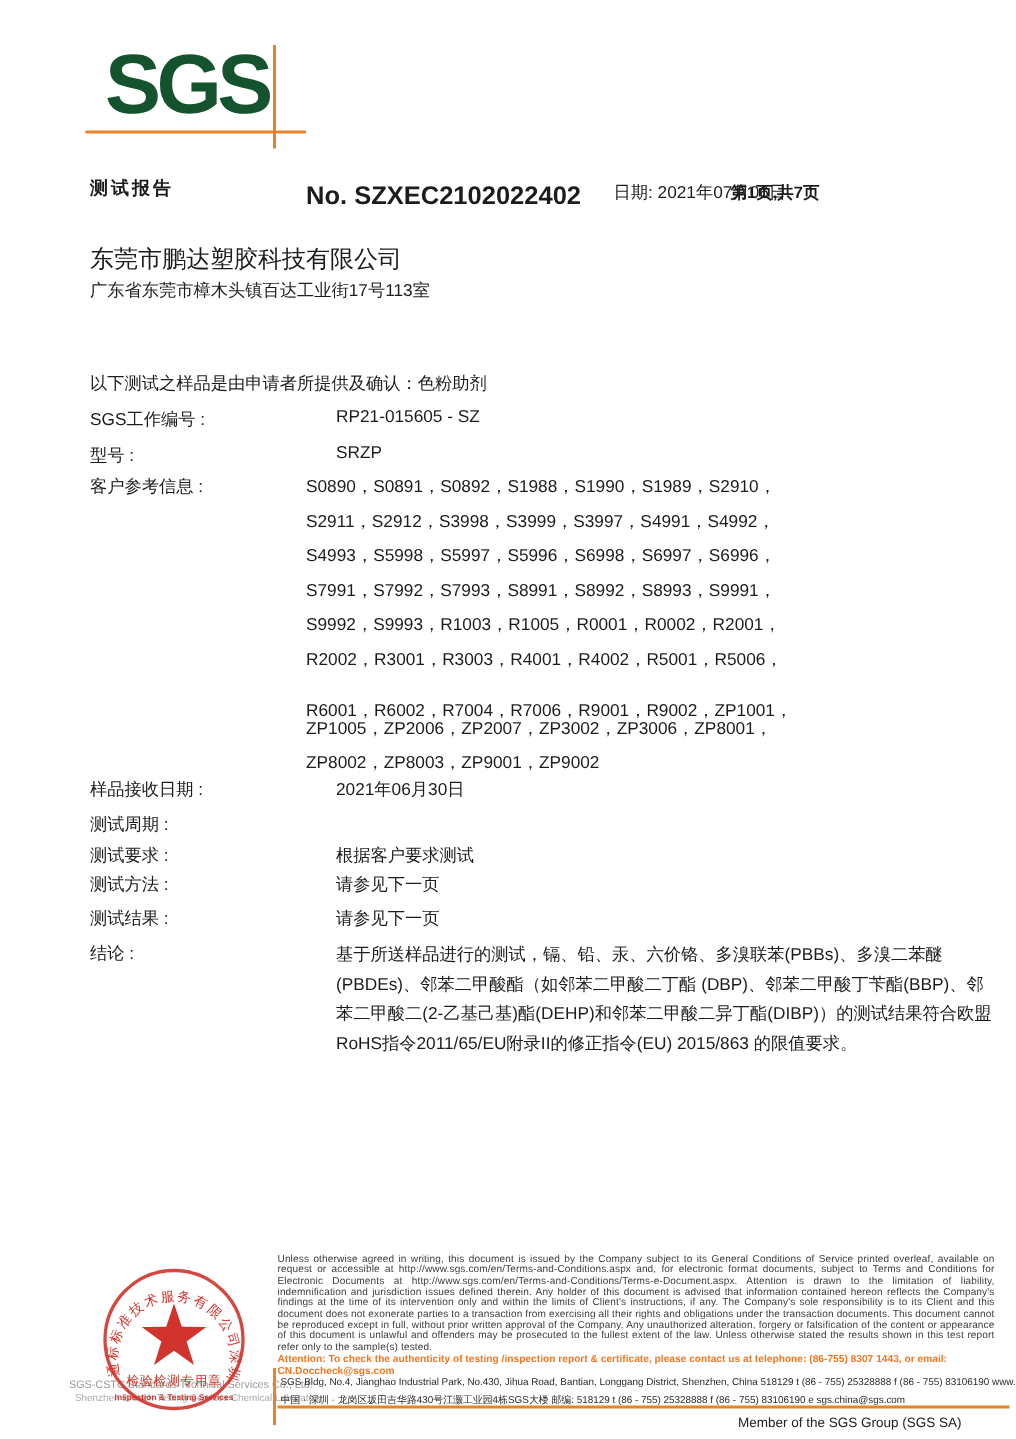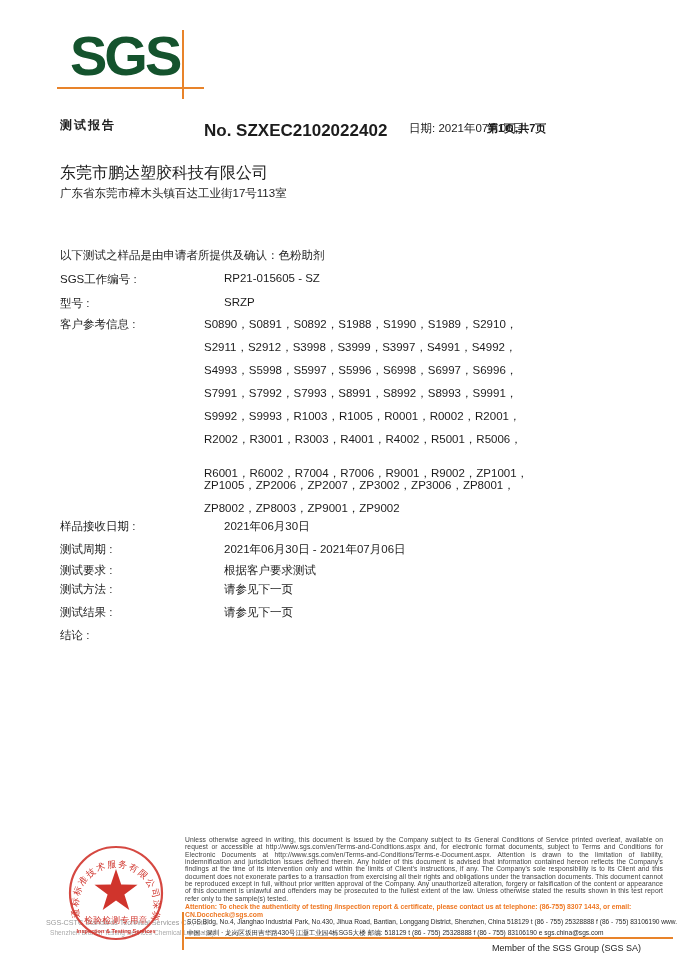--- a/index.html
+++ b/index.html
@@ -86,36 +86,36 @@
 <div class="abs refline" style="top:466px">R6001，R6002，R7004，R7006，R9001，R9002，ZP1001，</div>
 <div class="abs refline" style="top:478px">ZP1005，ZP2006，ZP2007，ZP3002，ZP3006，ZP8001，</div>
 <div class="abs refline" style="top:501px">ZP8002，ZP8003，ZP9001，ZP9002</div>
 
 <div class="frow" style="top:519px">
   <span class="flabel">样品接收日期 :</span>
   <span class="fvalue">2021年06月30日</span>
 </div>
 <div class="frow" style="top:542px">
   <span class="flabel">测试周期 :</span>
-  <span class="fvalue">2021年06月30日 - 2021年07月06日</span>
 </div>
 <div class="frow" style="top:563px">
   <span class="flabel">测试要求 :</span>
   <span class="fvalue">根据客户要求测试</span>
 </div>
 <div class="frow" style="top:582px">
   <span class="flabel">测试方法 :</span>
   <span class="fvalue">请参见下一页</span>
 </div>
 <div class="frow" style="top:605px">
   <span class="flabel">测试结果 :</span>
   <span class="fvalue">请参见下一页</span>
 </div>
 <div class="frow" style="top:628px;height:120px">
   <span class="flabel">结论 :</span>
+  <span class="fvalue wrap">基于所送样品进行的测试，镉、铅、汞、六价铬、多溴联苯(PBBs)、多溴二苯醚(PBDEs)、邻苯二甲酸酯（如邻苯二甲酸二丁酯 (DBP)、邻苯二甲酸丁苄酯(BBP)、邻苯二甲酸二(2-乙基己基)酯(DEHP)和邻苯二甲酸二异丁酯(DIBP)）的测试结果符合欧盟RoHS指令2011/65/EU附录II的修正指令(EU) 2015/863 的限值要求。</span>
 </div>
 
 <div class="abs co-line1">SGS-CSTC Standards Technical Services Co., Ltd.</div>
 <div class="abs co-line2">Shenzhen Branch Testing Services Chemical Laboratory</div>
 
 <svg class="abs stamp" viewBox="0 0 120 100">
   <g fill="none" stroke="#d0342c">
     <circle cx="58" cy="50" r="46" stroke-width="2.2" opacity="0.9"></circle>
   </g>
   <path id="ringArc" d="M 22.6 76 A 38 38 0 1 1 93.4 76" fill="none"></path>

